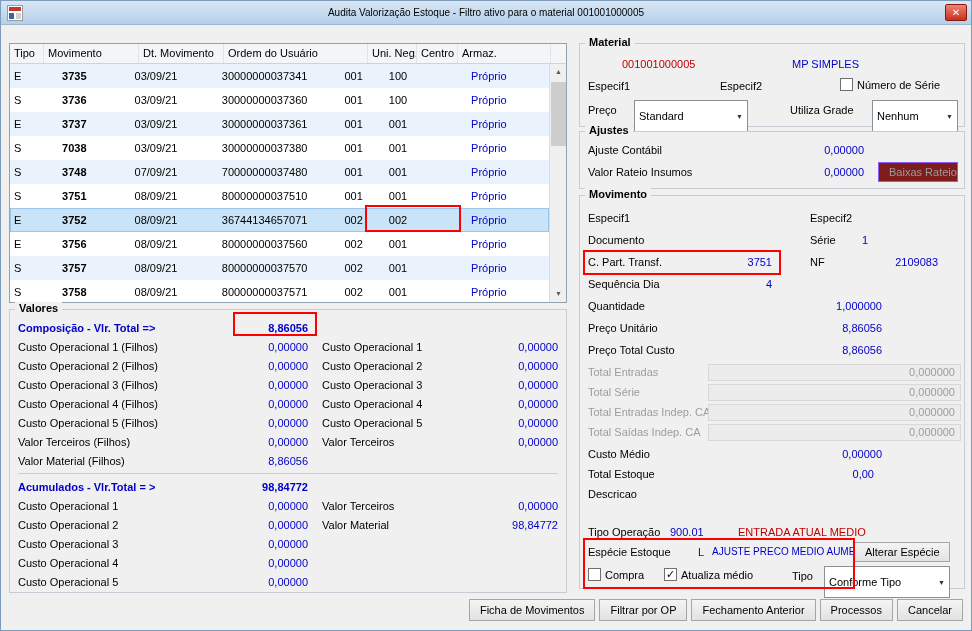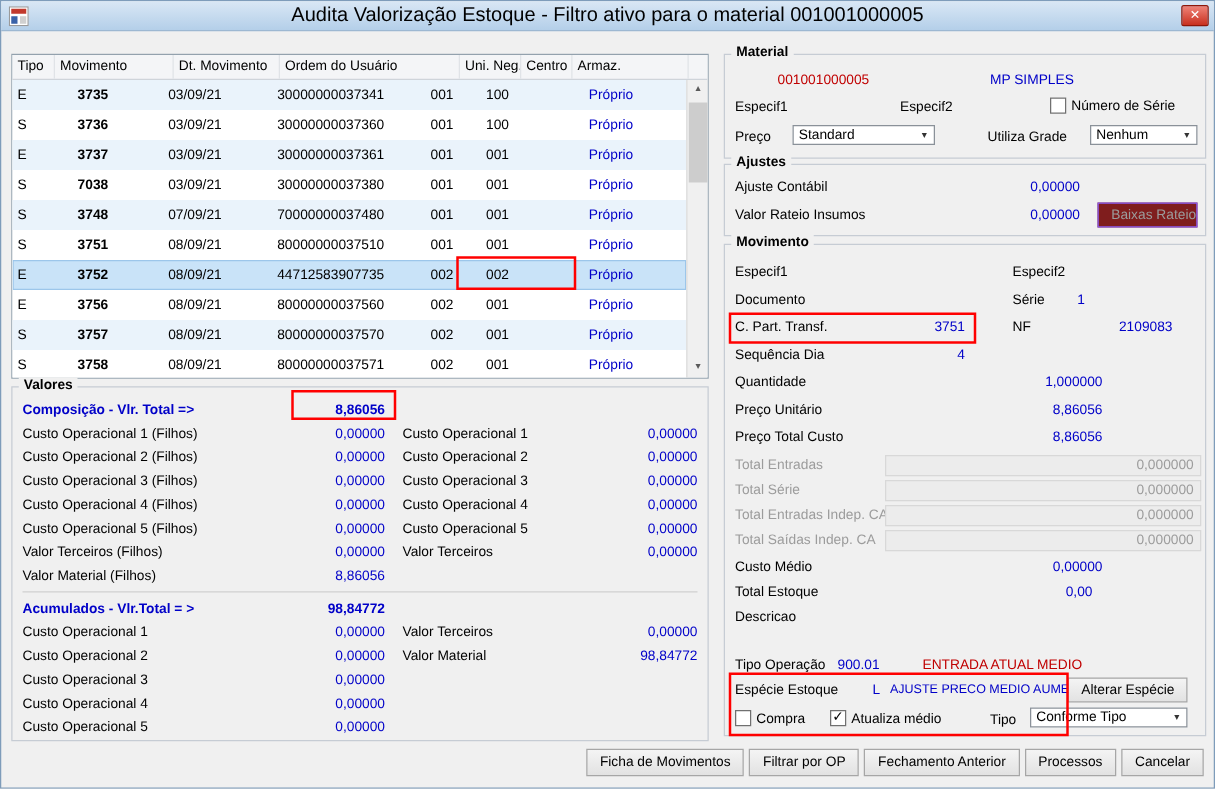--- a/index.html
+++ b/index.html
@@ -3,21 +3,21 @@
 <meta charset="utf-8">
 <style>
   * { margin:0; padding:0; box-sizing:border-box; }
   html,body { width:972px; height:631px; overflow:hidden; }
   body { font-family:"Liberation Sans","DejaVu Sans",sans-serif; font-size:11px; color:#000; background:#d8d8d8; }
   .window { position:relative; width:972px; height:631px; background:#f0f0f0; border:1px solid #7e9cba; }
 
   
   .titlebar { position:absolute; left:0; top:0; right:0; height:24px;
     background:linear-gradient(#d9e7f5,#b4cfe9); border-bottom:1px solid #9db8d2; }
-  .title-text { position:absolute; left:0; right:0; top:0; height:24px; line-height:24px; text-align:center; font-size:16px; }
+  .title-text { position:absolute; left:0; right:0; top:0; height:24px; line-height:24px; text-align:center; font-size:10px; }
   .app-icon { position:absolute; left:6px; top:4px; width:16px; height:16px; }
   .close-btn { position:absolute; right:4px; top:3px; width:22px; height:17px;
     background:linear-gradient(#ef8378,#c8301f); border:1px solid #8e1709; border-radius:2px;
     color:#fff; font-size:10px; line-height:15px; text-align:center; font-weight:bold; cursor:pointer; }
 
   
   .grid { position:absolute; left:8px; top:42px; width:558px; height:260px; background:#fff; border:1px solid #93a1ad; }
   .grid-header { display:flex; height:20px; background:#f4f5f7; border-bottom:1px solid #cfd4da; }
   .hcell { border-right:1px solid #e0e3e7; padding-left:4px; line-height:19px; overflow:hidden; white-space:nowrap; }
   .hfill { flex:1; }
@@ -65,21 +65,21 @@
   .vlabel2 { width:112px; margin-left:14px; }
   .vvalue2 { width:124px; text-align:right; color:#0000c8; }
   .vsep { height:1px; background:#cfcfcf; margin:3px 8px; }
 
   
   #g-material { left:578px; top:42px; width:386px; height:84px; }
   #g-ajustes  { left:578px; top:130px; width:386px; height:58px; }
   #g-mov      { left:578px; top:194px; width:386px; height:394px; }
 
   
-  .combo { height:16px; background:#fff; border:1px solid #8a9199; display:flex; align-items:center;
+  .combo { height:32px; background:#fff; border:1px solid #8a9199; display:flex; align-items:center;
     justify-content:space-between; padding:0 4px; cursor:pointer; }
   .combo .arrow { font-size:7px; color:#333; margin-left:4px; }
   .checkbox { display:flex; align-items:center; gap:4px; cursor:pointer; }
   .cb-box { width:13px; height:13px; background:#fff; border:1px solid #707070; display:inline-flex;
     align-items:center; justify-content:center; font-size:11px; line-height:11px; }
   .cb-box.checked::after { content:"✓"; font-weight:bold; }
   .btn { height:22px; padding:0 10px; background:linear-gradient(#f4f4f4,#e2e2e2); border:1px solid #a6a6a6;
     font-family:inherit; font-size:11px; color:#000; cursor:pointer; }
   .btn-sm { height:20px; line-height:18px; text-align:center; }
   .btn-disabled { background:#7f1d1d; border:1px solid #8b5cf6; color:#9b9b9b; }
@@ -173,21 +173,21 @@
           <div class="cell c2">08/09/21</div>
           <div class="cell c3">80000000037510</div>
           <div class="cell c4">001</div>
           <div class="cell c5">001</div>
           <div class="cell c6">Próprio</div>
         </div>
         <div class="grid-row odd selected">
           <div class="cell c0">E</div>
           <div class="cell c1">3752</div>
           <div class="cell c2">08/09/21</div>
-          <div class="cell c3">44712583907735</div>
+          <div class="cell c3">36744134657071</div>
           <div class="cell c4">002</div>
           <div class="cell c5">002</div>
           <div class="cell c6">Próprio</div>
         </div>
         <div class="grid-row">
           <div class="cell c0">E</div>
           <div class="cell c1">3756</div>
           <div class="cell c2">08/09/21</div>
           <div class="cell c3">80000000037560</div>
           <div class="cell c4">002</div>

